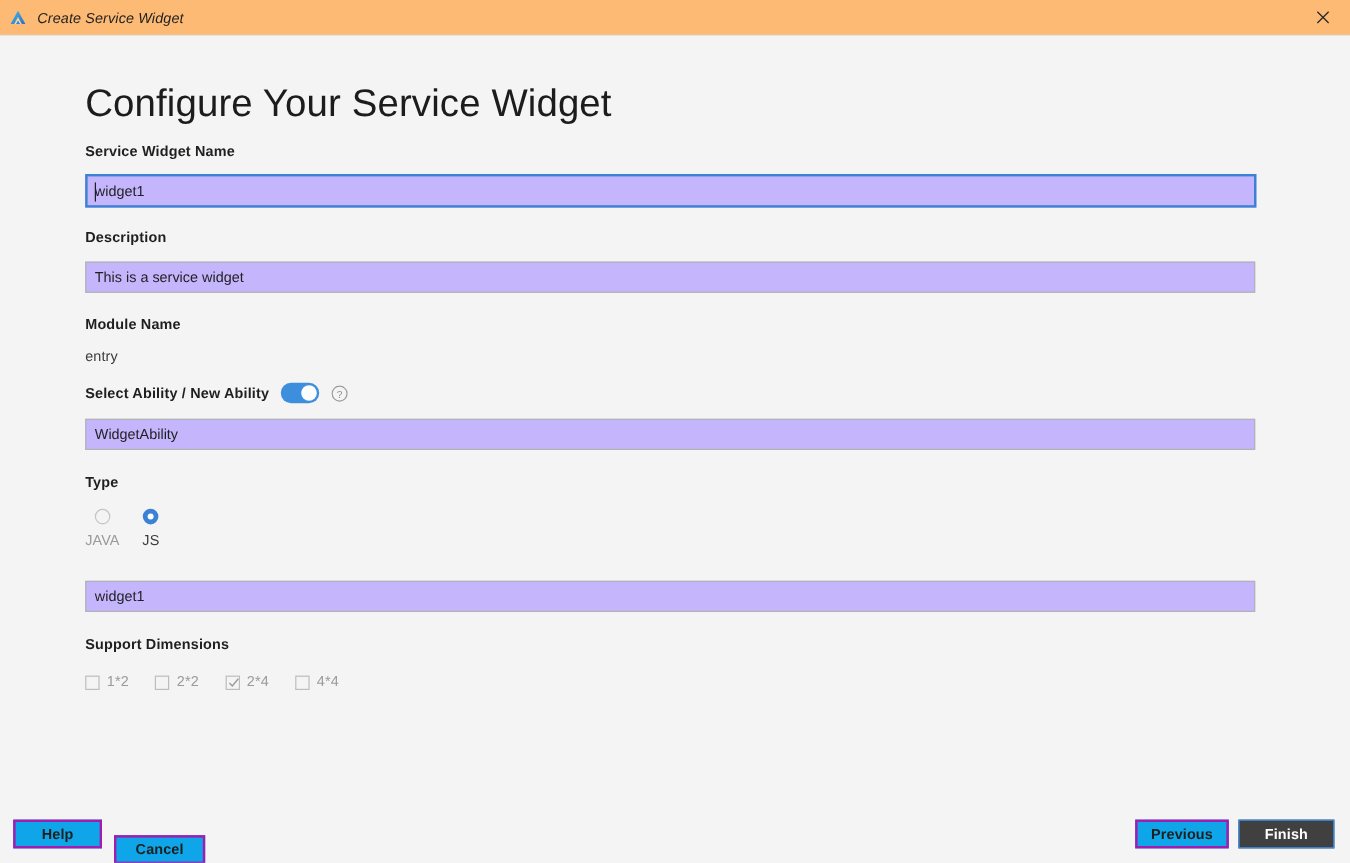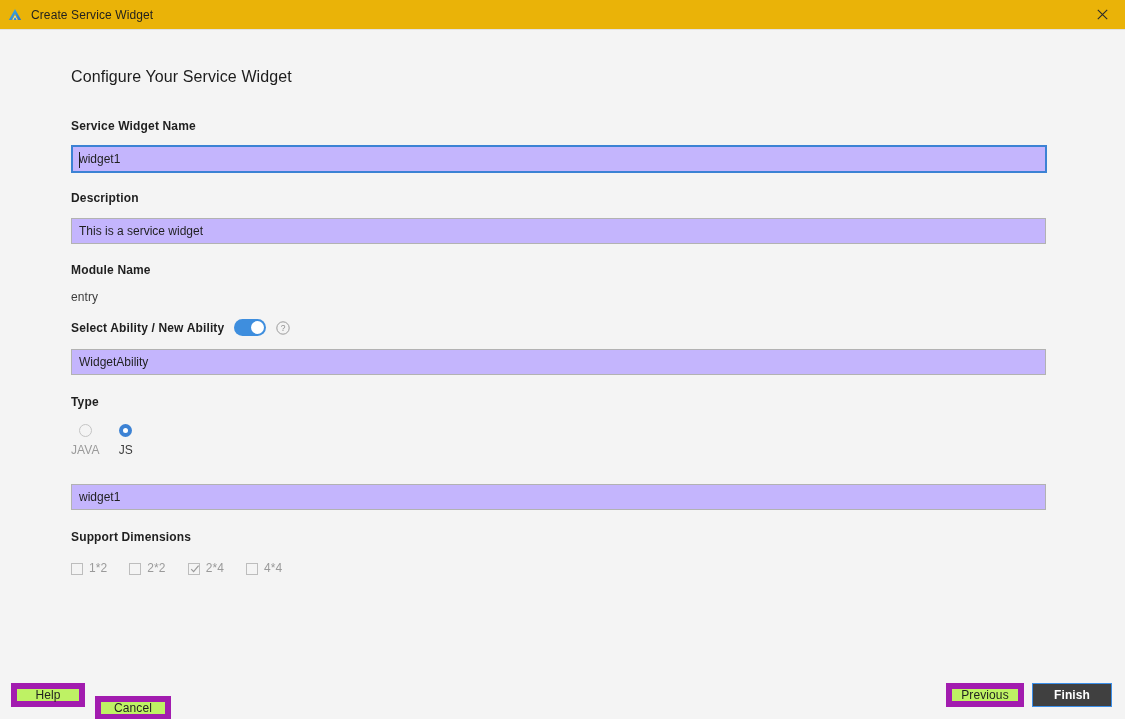--- a/index.html
+++ b/index.html
@@ -15,25 +15,26 @@
     overflow: hidden;
     position: relative;
   }
 
   
   .titlebar {
     position: absolute;
     top: 0; left: 0;
     width: 1125px;
     height: 30px;
-    background: #eab308;
+    background: #fdba74;
     border-bottom: 1px solid #e2e2e2;
     display: flex;
     align-items: center;
     box-sizing: border-box;
+    font-style: italic;
   }
   .app-icon {
     width: 16px;
     height: 16px;
     margin-left: 7px;
     margin-right: 8px;
     flex: 0 0 auto;
     display: block;
   }
   .title-text {
@@ -59,21 +60,21 @@
     top: 31px; left: 0;
     width: 1125px;
     height: 688px;
     box-sizing: border-box;
   }
 
   .page-title {
     position: absolute;
     left: 71px;
     top: 37px;
-    font-size: 16px;
+    font-size: 32px;
     font-weight: 400;
     color: #1c1c1c;
     letter-spacing: .1px;
     white-space: nowrap;
   }
 
   .form {
     position: absolute;
     left: 71px;
     top: 88px;
@@ -236,30 +237,31 @@
     position: absolute;
     left: 0;
     bottom: 0;
     width: 1125px;
     height: 48px;
   }
   .btn {
     position: absolute;
     box-sizing: border-box;
     height: 24px;
-    background: #bef264;
-    border: 6px solid #a21caf;
+    background: #0ea5e9;
+    border: 2px solid #a21caf;
     font-family: "Liberation Sans", sans-serif;
     font-size: 12px;
     color: #1f1f1f;
     display: flex;
     align-items: center;
     justify-content: center;
     cursor: default;
     letter-spacing: .1px;
+    font-weight: bold;
   }
   .btn-help     { left: 11px;  top: 12px; width: 74px; }
   .btn-cancel   { left: 95px;  top: 25px; width: 76px; }
   .btn-previous { left: 946px; top: 12px; width: 78px; }
   .btn-finish {
     left: 1032px; top: 12px; width: 80px;
     background: #404040;
     border: 1px solid #3b8fea;
     color: #ffffff;
     font-weight: bold;

